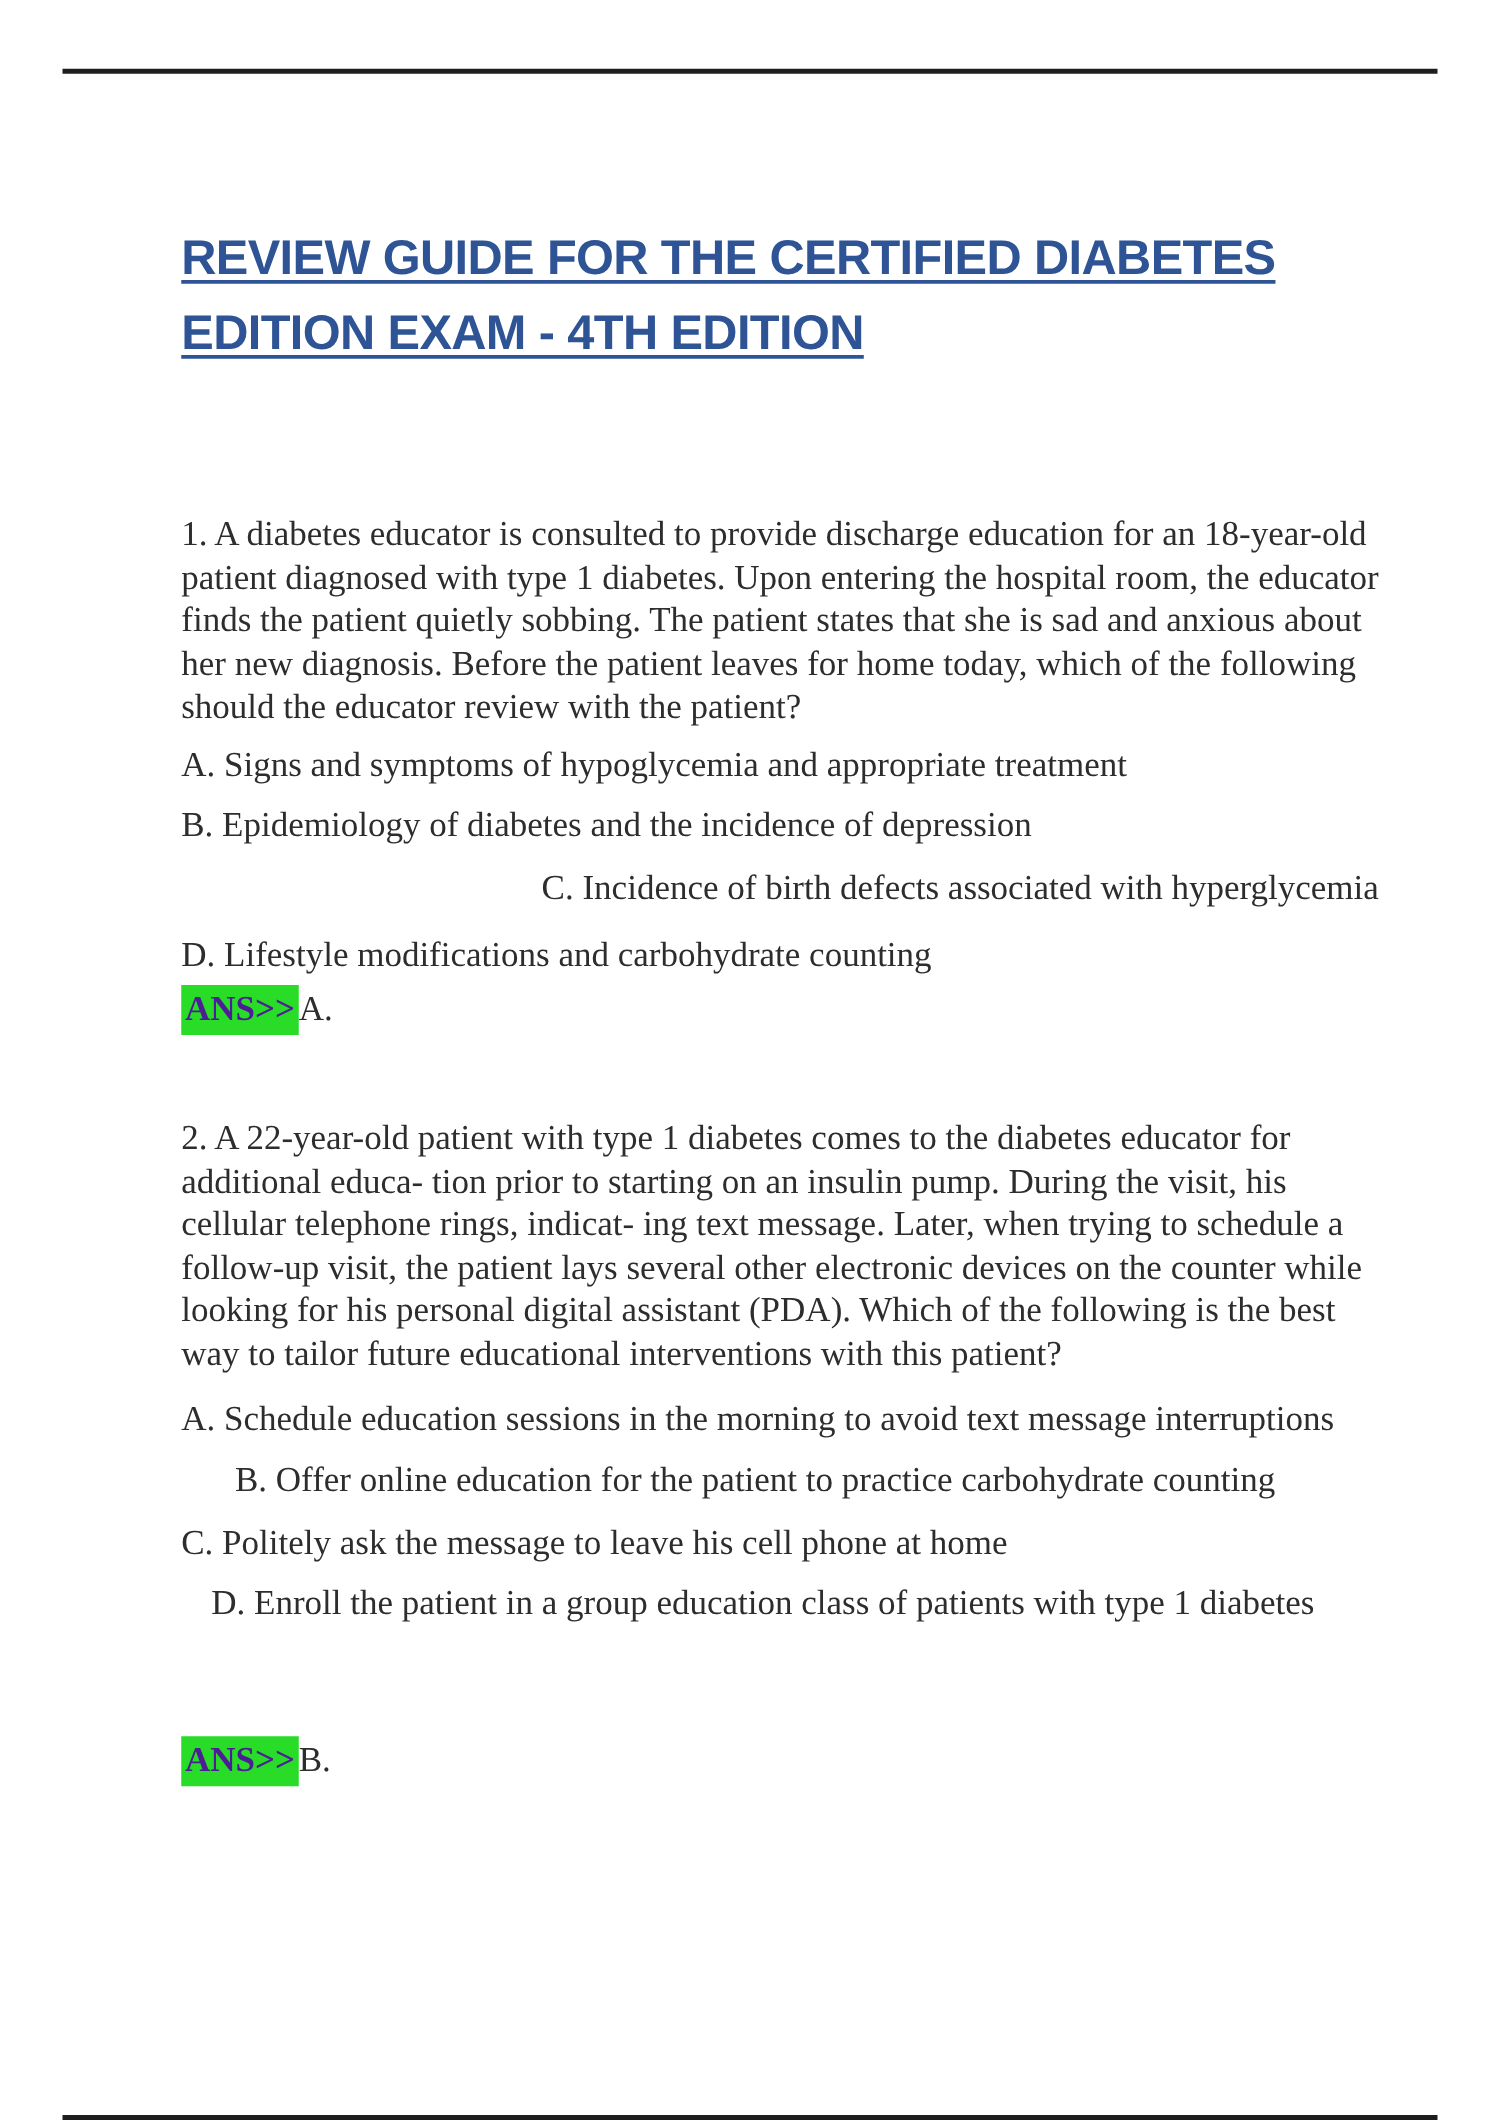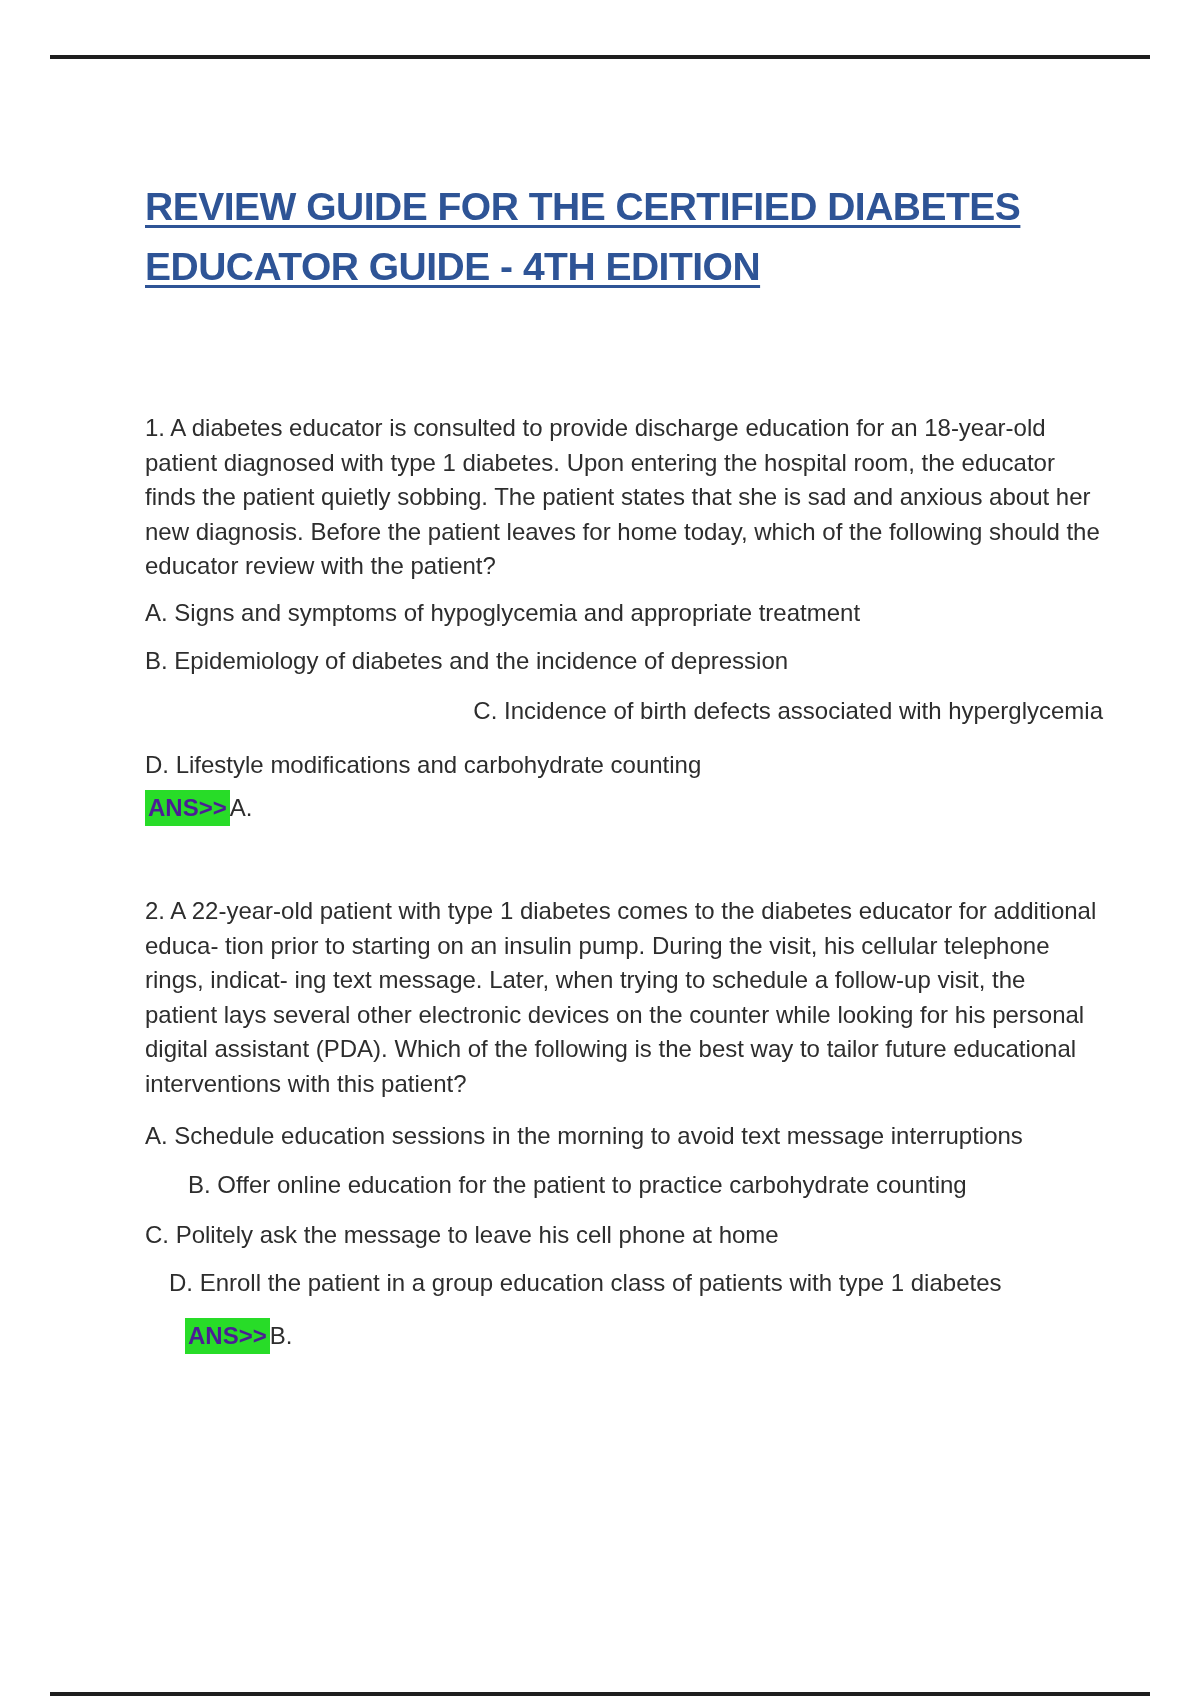--- a/index.html
+++ b/index.html
@@ -40,59 +40,60 @@
   .doc-title .t-line {
     text-decoration: underline;
     text-decoration-thickness: 3px;
     text-underline-offset: 5px;
   }
 
   .body-text {
     position: absolute;
     left: 145px;
     width: 958px;
-    font-size: 24px;
+    font-size: 28px;
     line-height: 34.5px;
     color: #2d2d2d;
+    font-family: Liberation Serif, serif;
   }
 
   .q1-text  { top: 411px; }
   .q1-opt-a { top: 596px; }
   .q1-opt-b { top: 644px; }
   .q1-opt-c { top: 694px; text-align: right; }
   .q1-opt-d { top: 748px; }
   .q1-ans   { top: 791px; }
 
   .q2-text  { top: 894px; }
   .q2-opt-a { top: 1119px; }
   .q2-opt-b { top: 1168px; margin-left: 43px; }
   .q2-opt-c { top: 1218px; }
   .q2-opt-d { top: 1266px; margin-left: 24px; }
-  .q2-ans   { top: 1319px; margin-left: 40px; }
+  .q2-ans   { top: 1392px; }
 
   .ans-highlight {
     background: #28dc28;
     color: #4c1d95;
     font-weight: bold;
     padding: 4px 3px 5px 3px;
   }
   .ans-letter {
     color: #2d2d2d;
   }
 </style>
 </head>
 <body>
 
 <div class="page">
 
   <div class="rule rule-top"></div>
 
   <div class="doc-title">
     <div class="t-line">REVIEW GUIDE FOR THE CERTIFIED DIABETES</div>
-    <div class="t-line">EDUCATOR GUIDE - 4TH EDITION</div>
+    <div class="t-line">EDITION EXAM - 4TH EDITION</div>
   </div>
 
   <div class="body-text q1-text">1. A diabetes educator is consulted to provide discharge education for an 18-year-old patient diagnosed with type 1 diabetes. Upon entering the hospital room, the educator finds the patient quietly sobbing. The patient states that she is sad and anxious about her new diagnosis. Before the patient leaves for home today, which of the following should the educator review with the patient?</div>
   <div class="body-text q1-opt-a">A. Signs and symptoms of hypoglycemia and appropriate treatment</div>
   <div class="body-text q1-opt-b">B. Epidemiology of diabetes and the incidence of depression</div>
   <div class="body-text q1-opt-c">C. Incidence of birth defects associated with hyperglycemia</div>
   <div class="body-text q1-opt-d">D. Lifestyle modifications and carbohydrate counting</div>
   <div class="body-text q1-ans">
     <span class="ans-highlight">ANS&gt;&gt;</span><span class="ans-letter">A.</span>
   </div>

